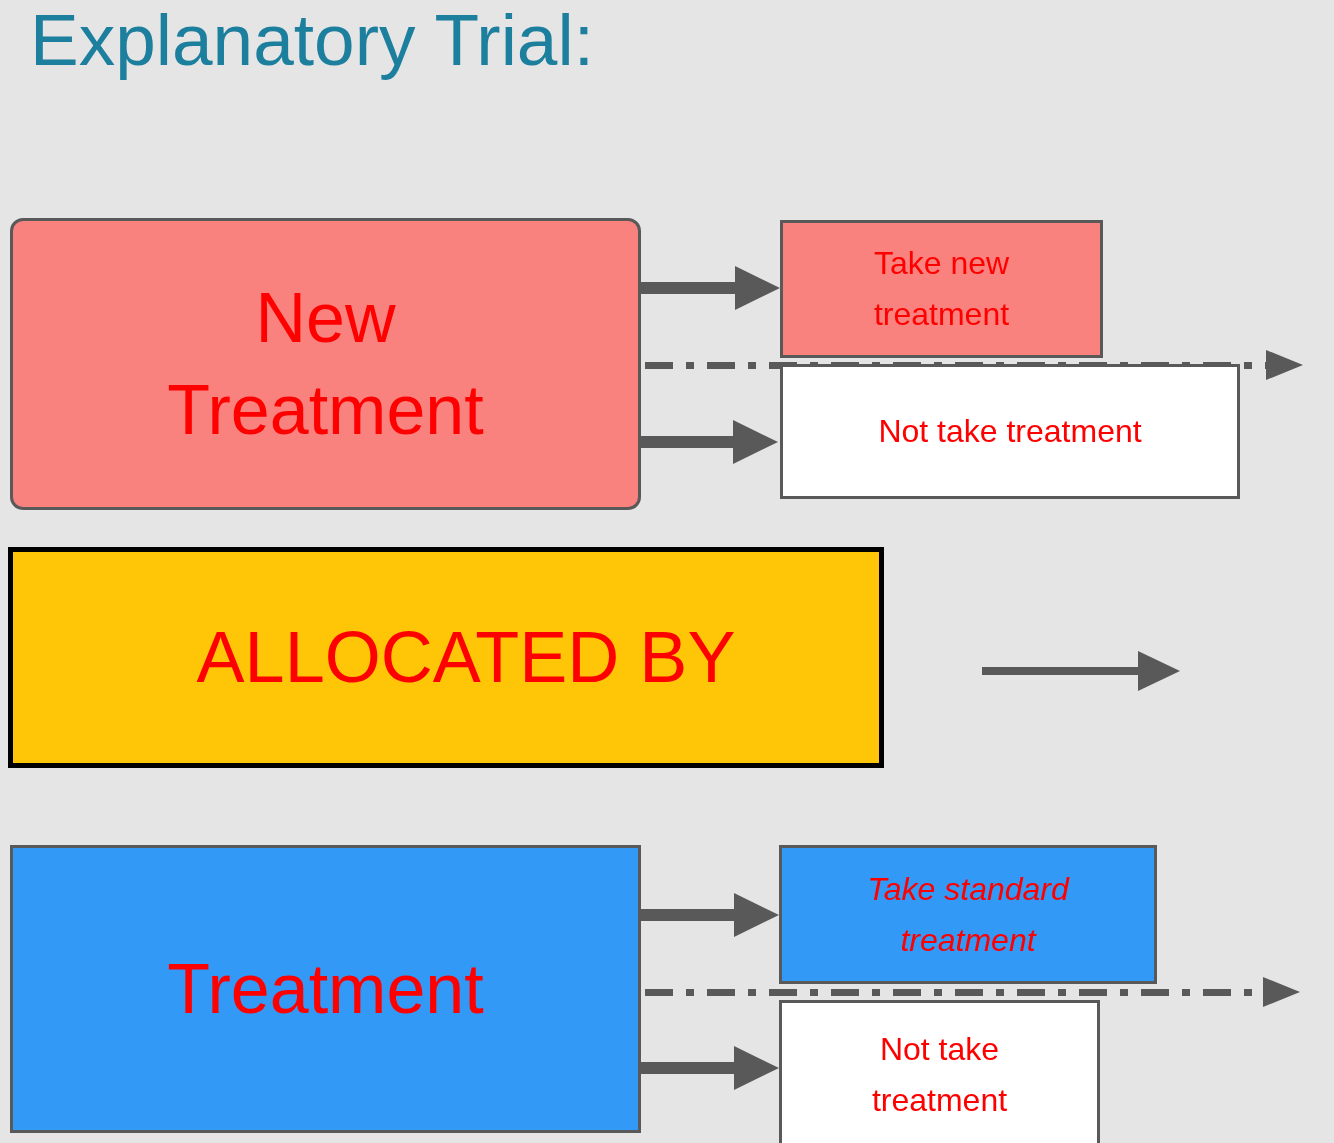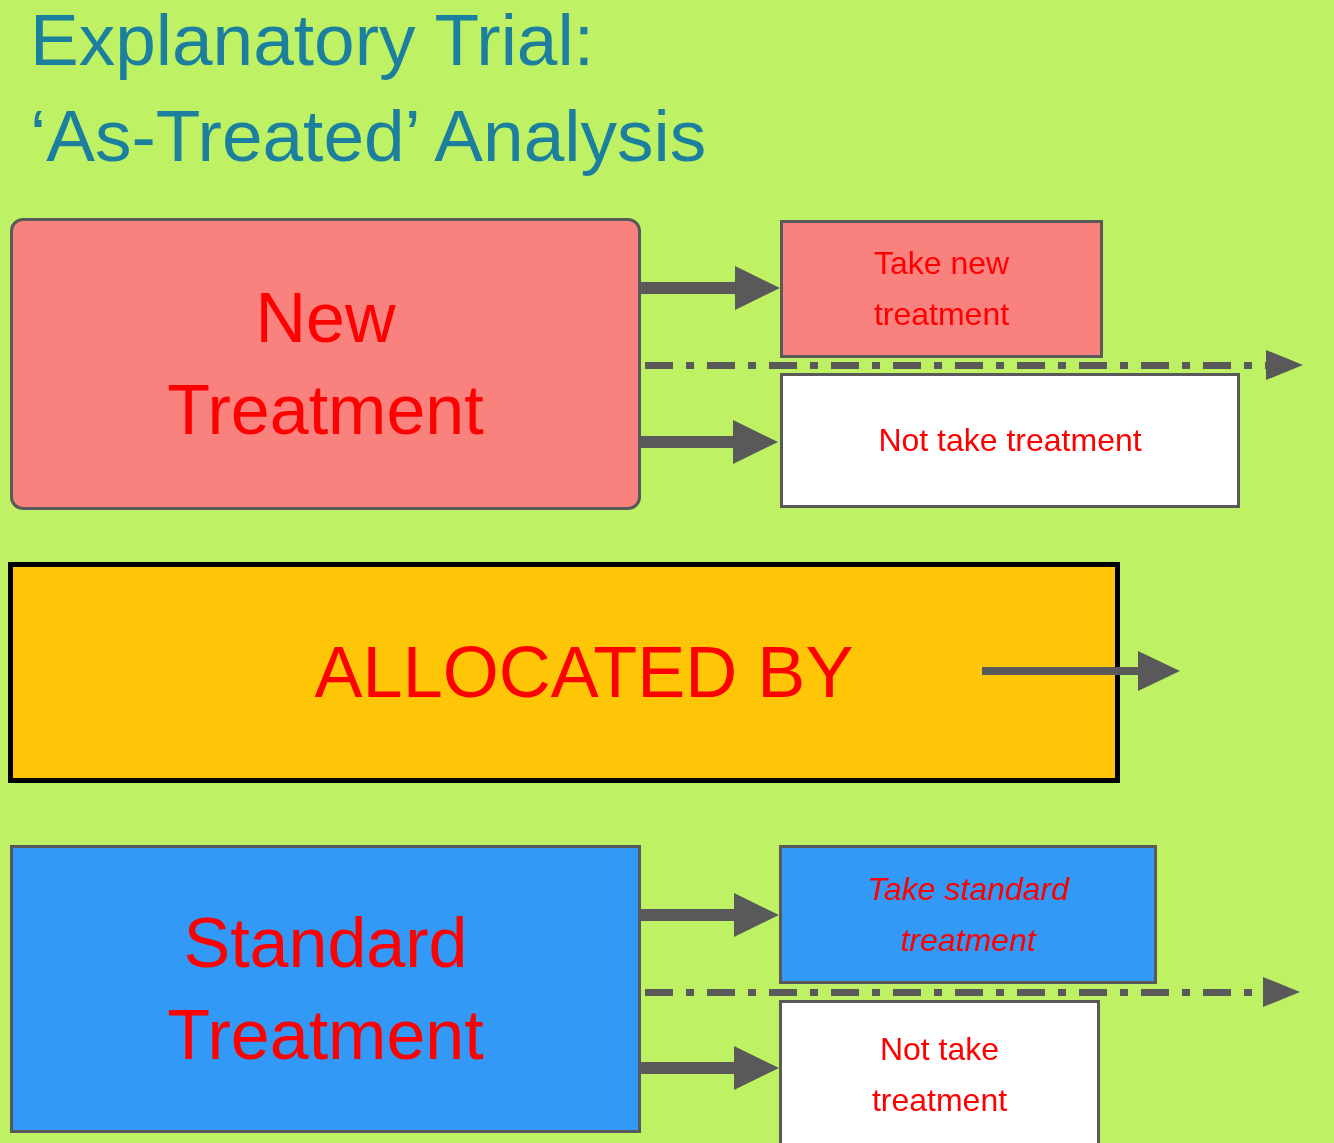--- a/index.html
+++ b/index.html
@@ -1,18 +1,18 @@
 <!DOCTYPE html>
 <html><head>
 <meta charset="utf-8">
 <style>
   * { margin:0; padding:0; box-sizing:border-box; }
   html,body { background:#ffffff; }
   .canvas {
-    position:relative; width:1334px; height:1143px; background:#bef264;
+    position:relative; width:1334px; height:1143px; background:#e5e5e5;
     font-family:"Liberation Sans","DejaVu Sans",sans-serif; overflow:hidden;
   }
   .title {
     position:absolute; left:30px; top:-8px;
     font-size:73px; line-height:96px; color:#1C7F9D; white-space:nowrap;
   }
   .box {
     position:absolute; display:flex; flex-direction:column;
     align-items:center; justify-content:center; text-align:center;
     color:#FF0000;
@@ -50,21 +50,20 @@
     border-left:37px solid #595959;
   }
 </style>
 </head>
 <body>
 
 <div class="canvas">
 
   <div class="title">
     <div>Explanatory Trial:</div>
-    <div>‘As-Treated’ Analysis</div>
   </div>
 
   <div class="box big pink" style="left:10px; top:218px; width:631px; height:292px;border-radius:13px;">
     <div>New</div>
     <div>Treatment</div>
   </div>
 
   <div class="arrow" style="left:641px; top:266px; width:139px; height:44px;">
     <div class="shaft"></div>
     <div class="head"></div>
@@ -78,35 +77,34 @@
   <div class="dasharrow" style="left:645px; top:350px; width:658px; height:30px;">
     <div class="dashline"></div>
     <div class="head"></div>
   </div>
 
   <div class="box small pink" style="left:780px; top:220px; width:323px; height:138px;">
     <div>Take new</div>
     <div>treatment</div>
   </div>
 
-  <div class="box small white" style="left:780px; top:373px; width:460px; height:135px;">
+  <div class="box small white" style="left:780px; top:364px; width:460px; height:135px;">
     <div>Not take treatment</div>
   </div>
 
-  <div class="box gold" style="left:8px; top:562px; width:1112px; height:221px;padding-left:40px;">
+  <div class="box gold" style="left:8px; top:547px; width:876px; height:221px;padding-left:40px;">
     <div>ALLOCATED BY</div>
   </div>
 
   <div class="arrow thin" style="left:982px; top:651px; width:198px; height:40px;">
     <div class="shaft"></div>
     <div class="head"></div>
   </div>
 
   <div class="box big blue" style="left:10px; top:845px; width:631px; height:288px;">
-    <div>Standard</div>
     <div>Treatment</div>
   </div>
 
   <div class="arrow" style="left:641px; top:893px; width:138px; height:44px;">
     <div class="shaft"></div>
     <div class="head"></div>
   </div>
 
   <div class="arrow" style="left:641px; top:1046px; width:138px; height:44px;">
     <div class="shaft"></div>

